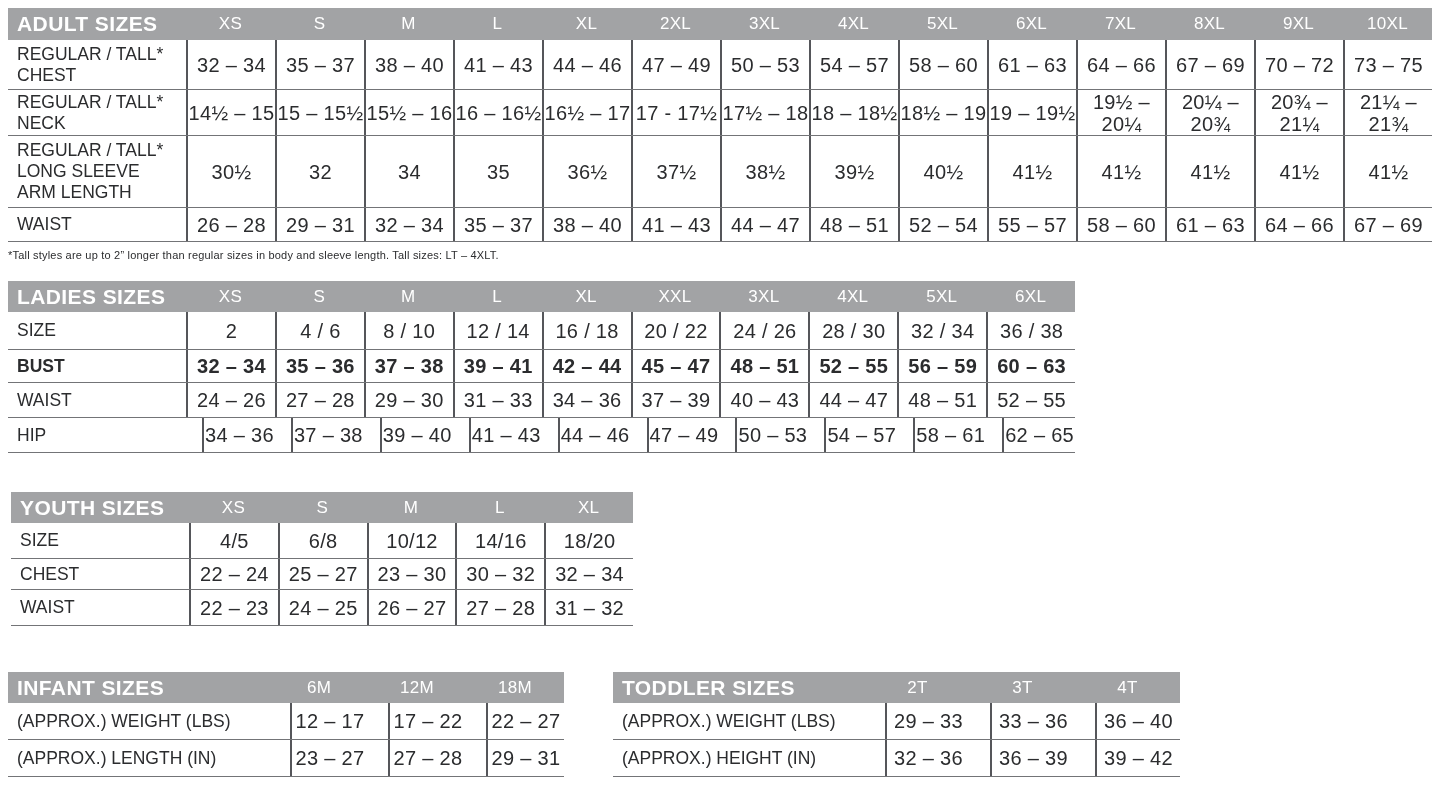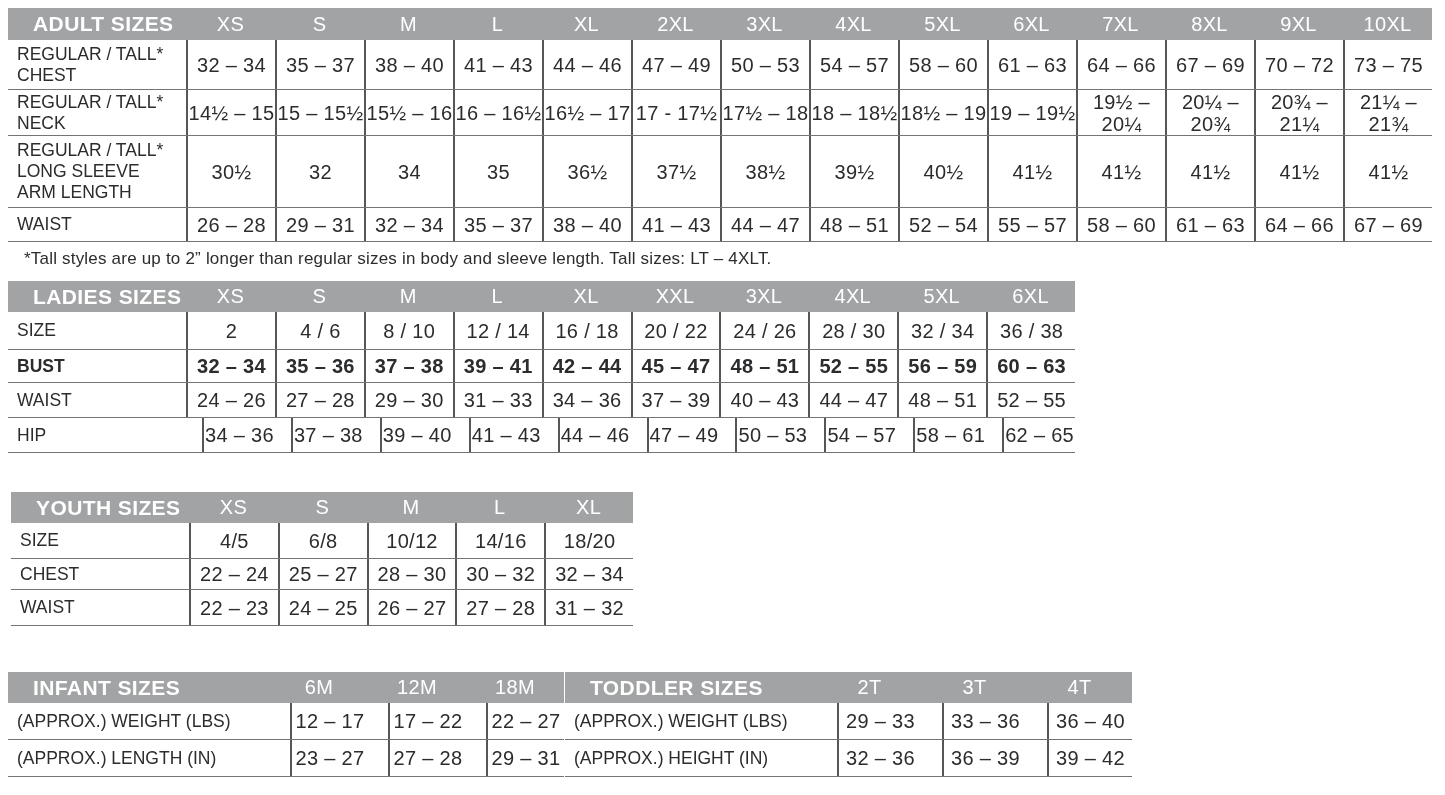--- a/index.html
+++ b/index.html
@@ -5,27 +5,27 @@
   * { margin:0; padding:0; box-sizing:border-box; }
   html,body { width:1445px; height:795px; background:#ffffff;
     font-family:"Liberation Sans", sans-serif; }
   .canvas { position:relative; width:1445px; height:795px; background:#ffffff; overflow:hidden; }
 
   .stable { position:absolute; }
   .adult   { left:8px;   top:8px;   width:1424px; --label-w:178px; --band-h:32px; }
   .ladies  { left:8px;   top:281px; width:1067px; --label-w:178px; --band-h:31px; }
   .youth   { left:11px;   top:492px; width:622px;  --label-w:178px; --band-h:31px; }
   .infant  { left:8px;   top:672px; width:556px;  --label-w:262px; --band-h:31px; }
-  .toddler { left:565px; top:672px; width:567px;  --label-w:252px; --band-h:31px; }
+  .toddler { left:613px; top:672px; width:567px;  --label-w:252px; --band-h:31px; }
 
   .band { display:flex; align-items:center; height:var(--band-h);
     background:var(--header-bg,#a2a3a5); color:var(--header-text,#ffffff); }
-  .band-title { width:var(--label-w); flex:0 0 var(--label-w); padding-left:25px;
+  .band-title { width:var(--label-w); flex:0 0 var(--label-w); padding-left:9px;
     font-weight:bold; font-size:21px; letter-spacing:0.4px; white-space:nowrap; }
-  .band-col { flex:1; text-align:center; font-size:20px; letter-spacing:0.3px; }
+  .band-col { flex:1; text-align:center; font-size:17px; letter-spacing:0.3px; }
 
   .trow { display:flex; border-bottom:1.5px solid var(--row-line,#737477); }
   .rlabel { width:var(--label-w); flex:0 0 var(--label-w); padding-left:9px;
     font-size:17.5px; line-height:21px; color:var(--body-text,#2b2c2e);
     display:flex; flex-direction:column; justify-content:center; white-space:pre-line; }
   .cell { flex:1; display:flex; align-items:center; justify-content:center;
     border-left:2px solid var(--border,#55565a); font-size:20px; line-height:22px;
     letter-spacing:0.3px; color:var(--body-text,#2b2c2e); text-align:center; white-space:pre-line; }
 
   .adult .r0 { height:50px; }
@@ -34,22 +34,22 @@
   .adult .r3 { height:34px; }
   .ladies .r0 { height:38px; }
   .ladies .r1 { height:33px;font-weight:bold; }
   .ladies .r2 { height:35px; }
   .ladies .r3 { height:35px;gap:16px; }
   .youth .r0 { height:36px; }
   .youth .r1 { height:31px; }
   .youth .r2 { height:36px; }
   .infant .r0, .infant .r1, .toddler .r0, .toddler .r1 { height:37px;gap:20px; }
 
-  .footnote { position:absolute; left:8px; top:249px; font-size:17px;
-    letter-spacing:0.2px; color:var(--body-text,#2b2c2e);margin-left:16px; }
+  .footnote { position:absolute; left:8px; top:249px; font-size:11px;
+    letter-spacing:0.2px; color:var(--body-text,#2b2c2e); }
 </style>
 </head>
 <body>
 
 <div class="canvas">
   <section class="stable adult">
       <div class="band">
         <div class="band-title">ADULT SIZES</div>
         <div class="band-col">XS</div>
         <div class="band-col">S</div>
@@ -233,21 +233,21 @@
           <div class="cell">4/5</div>
           <div class="cell">6/8</div>
           <div class="cell">10/12</div>
           <div class="cell">14/16</div>
           <div class="cell">18/20</div>
         </div>
         <div class="trow r1">
           <div class="rlabel">CHEST</div>
           <div class="cell">22 – 24</div>
           <div class="cell">25 – 27</div>
-          <div class="cell">28 – 30</div>
+          <div class="cell">23 – 30</div>
           <div class="cell">30 – 32</div>
           <div class="cell">32 – 34</div>
         </div>
         <div class="trow r2">
           <div class="rlabel">WAIST</div>
           <div class="cell">22 – 23</div>
           <div class="cell">24 – 25</div>
           <div class="cell">26 – 27</div>
           <div class="cell">27 – 28</div>
           <div class="cell">31 – 32</div>

